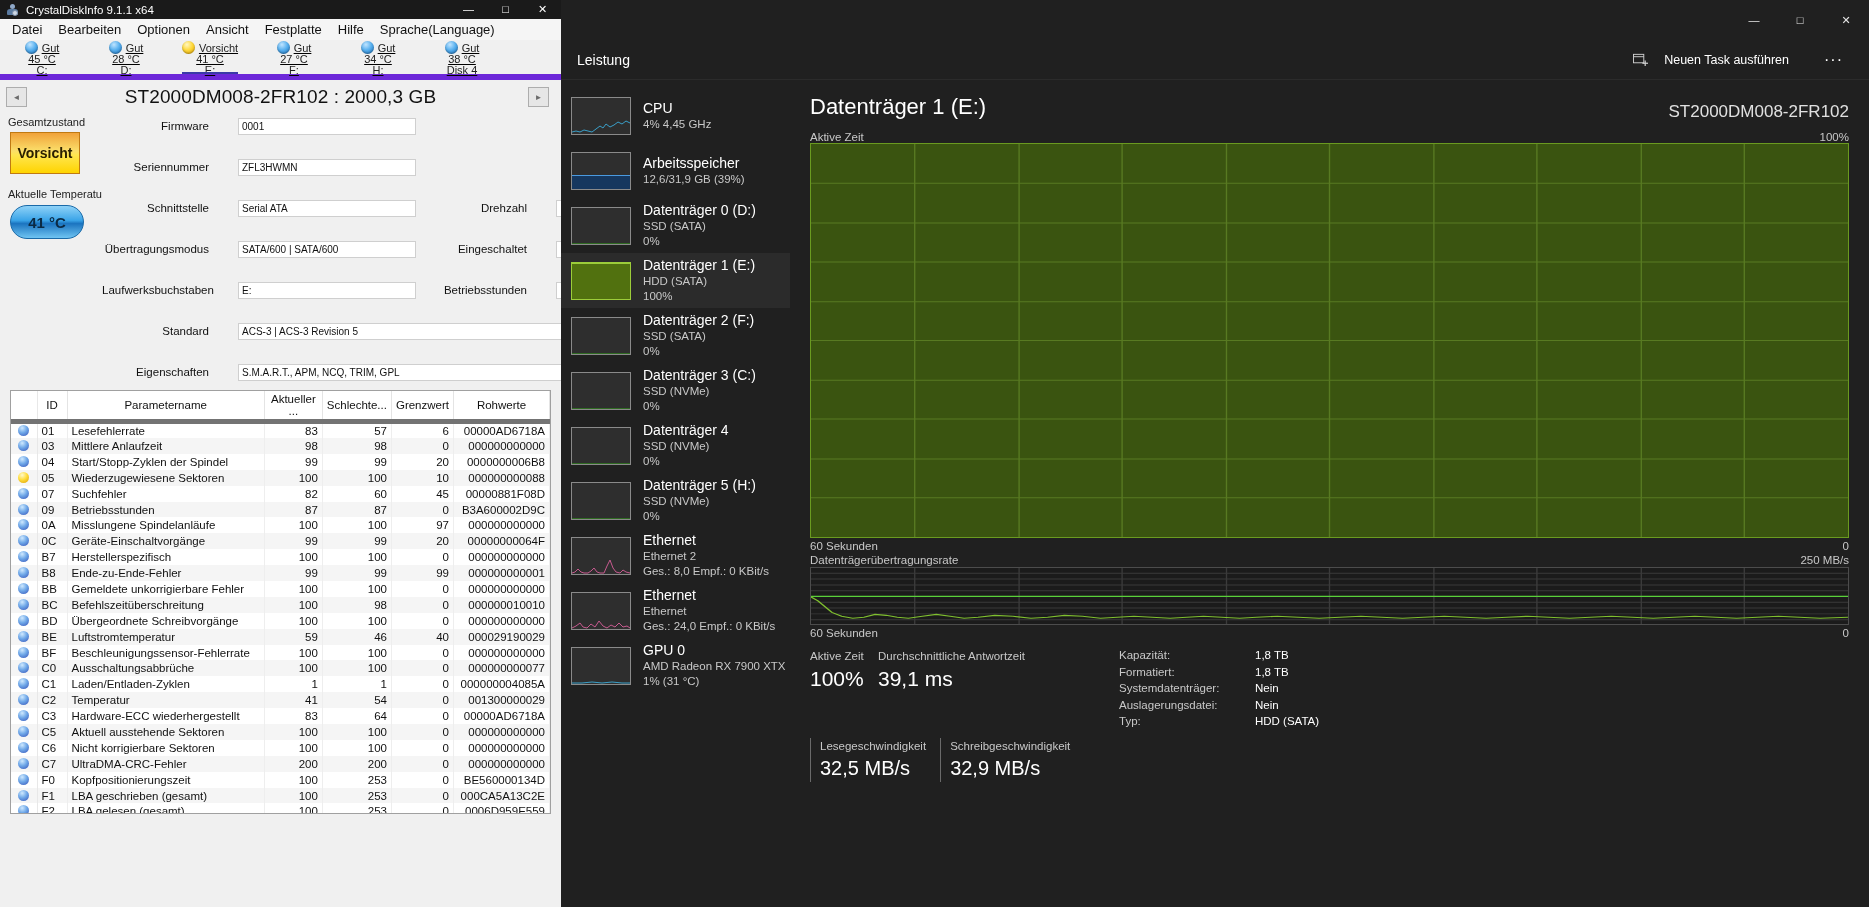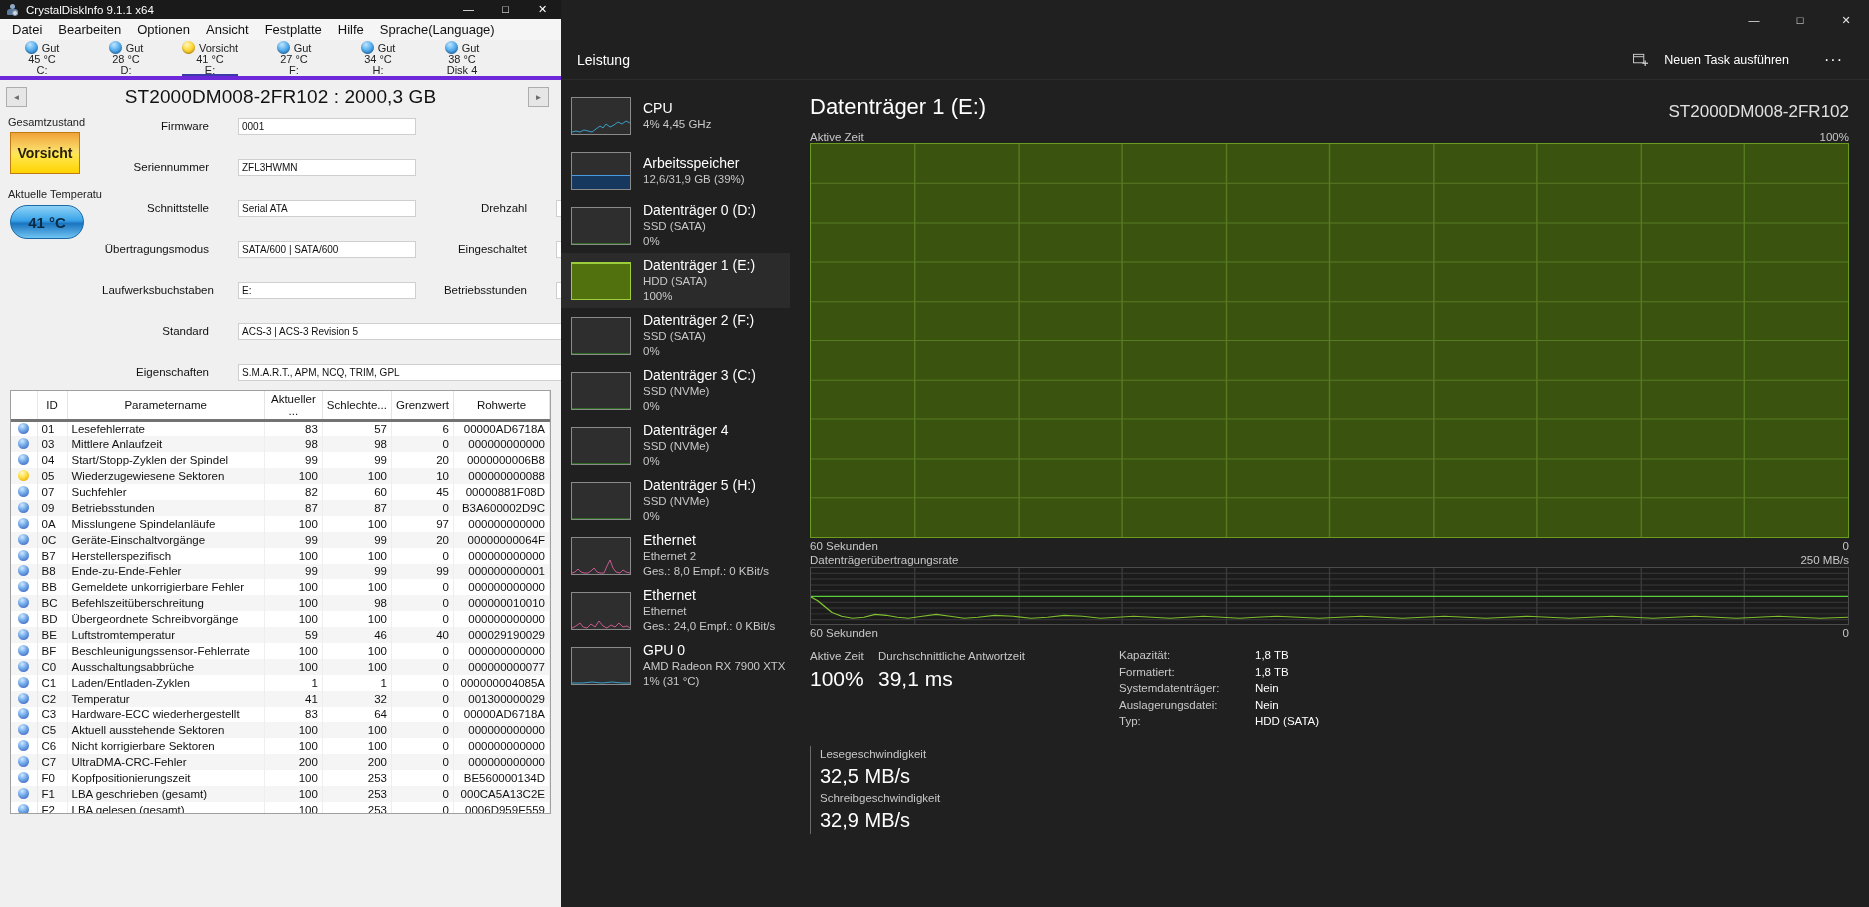--- a/index.html
+++ b/index.html
@@ -44,21 +44,21 @@
   }
 
   #cdi-menubar {
     height: 21px; background: #f5f5f5; display: flex; align-items: center;
     font-size: 13px; color: #111; padding-left: 4px;
   }
   #cdi-menubar .mi { padding: 2px 8px; }
 
   #cdi-drivebar {
     height: 40px; background: #f0f0f0; display: flex;
-    border-bottom: 4px solid #6d28d9; position: relative;
+    border-bottom: 6px solid #6d28d9; position: relative; text-decoration: underline;
   }
   .drive-tab {
     width: 84px; position: relative; padding-top: 1px;
     display: flex; flex-direction: column; align-items: center;
     font-size: 11px; color: #222;
   }
   .drive-tab .toprow { display: flex; align-items: center; gap: 4px; }
   .drive-tab .bulb {
     width: 13px; height: 13px; border-radius: 50%;
     background: radial-gradient(circle at 38% 28%, #bfe4ff 0%, #58b0ef 45%, #1469b5 100%);
@@ -133,21 +133,21 @@
     color: #111; padding-right: 3px; }
   #cdi-fields .wide { grid-column: 2 / span 3; }
 
   
   #smart-wrap {
     margin: 9px 4px 0 4px; border: 1px solid #a0a0a0; background: #fff;
     height: 424px; overflow: hidden;
   }
   table#smart { width: 100%; border-collapse: collapse; font-size: 11.5px; color: #111; }
   table#smart th {
-    font-weight: normal; background: #fff; border-bottom: 3px solid #737373;
+    font-weight: normal; background: #fff; border-bottom: 5px solid #737373;
     border-right: 1px solid #e4e4e4; padding: 2px 4px; height: 17px; text-align: center;
   }
   table#smart td {
     border-right: 1px solid #eeeeee; padding: 1px 4px; height: 15.9px;
     white-space: nowrap; overflow: hidden;
   }
   table#smart tbody tr:nth-child(even) { background: #f5f5f5; }
   .c-bulb { width: 26px; text-align: center; border-right: 1px solid #e8e8e8 !important; }
   .c-id   { width: 30px; }
   .c-name { text-align: left; }
@@ -238,21 +238,21 @@
   .stat-label { font-size: 11.5px; color: #c8c8c8; line-height: 16px; }
   .stat-value { font-size: 21px; color: #ffffff; line-height: 30px; }
   #stats-left { width: 68px; }
   #stats-resp { width: 195px; }
   #stats-right { font-size: 11.5px; color: #c8c8c8; margin-left: 46px; }
   #stats-right table { border-collapse: collapse; font-size: 11.5px; color: #c8c8c8; }
   #stats-right td { padding: 0 0 1px 0; line-height: 15.5px; }
   #stats-right td.k { width: 120px; }
   #stats-right td.v { color: #ffffff; padding-left: 16px; }
 
-  #tm-speeds { display: flex; margin-top: 15px; flex-direction: column; }
+  #tm-speeds { display: flex; margin-top: 7px; }
   .speed-box { padding-left: 9px; border-left: 1px solid #6a6a6a; margin-right: 14px; }
   .speed-label { font-size: 11.5px; color: #c8c8c8; line-height: 16px; }
   .speed-value { font-size: 20px; color: #ffffff; line-height: 28px; }
 </style>
 </head>
 <body>
 
 <div class="screen">
 
   <div id="cdi">
@@ -540,21 +540,21 @@
                 <td class="c-num">1</td>
                 <td class="c-num">1</td>
                 <td class="c-num">0</td>
                 <td class="c-raw">000000004085A</td>
               </tr>
               <tr>
                 <td class="c-bulb"><span class="minibulb"></span></td>
                 <td class="c-id">C2</td>
                 <td class="c-name">Temperatur</td>
                 <td class="c-num">41</td>
-                <td class="c-num">32</td>
+                <td class="c-num">54</td>
                 <td class="c-num">0</td>
                 <td class="c-raw">001300000029</td>
               </tr>
               <tr>
                 <td class="c-bulb"><span class="minibulb"></span></td>
                 <td class="c-id">C3</td>
                 <td class="c-name">Hardware-ECC wiederhergestellt</td>
                 <td class="c-num">83</td>
                 <td class="c-num">64</td>
                 <td class="c-num">0</td>

